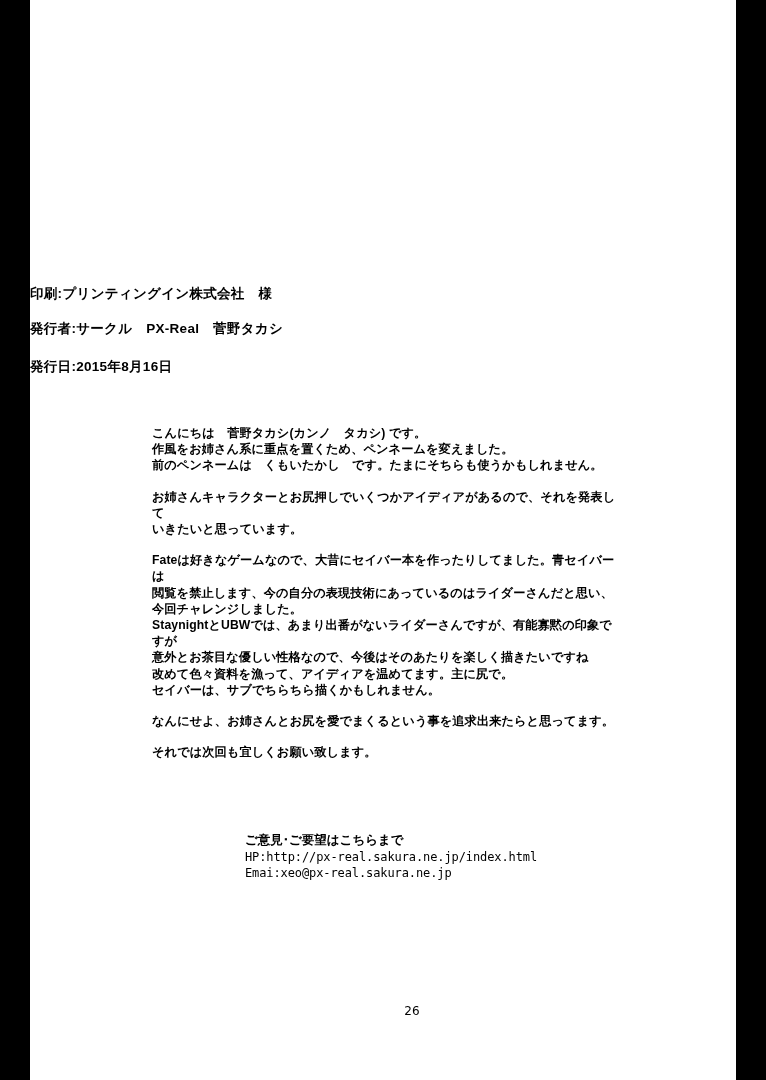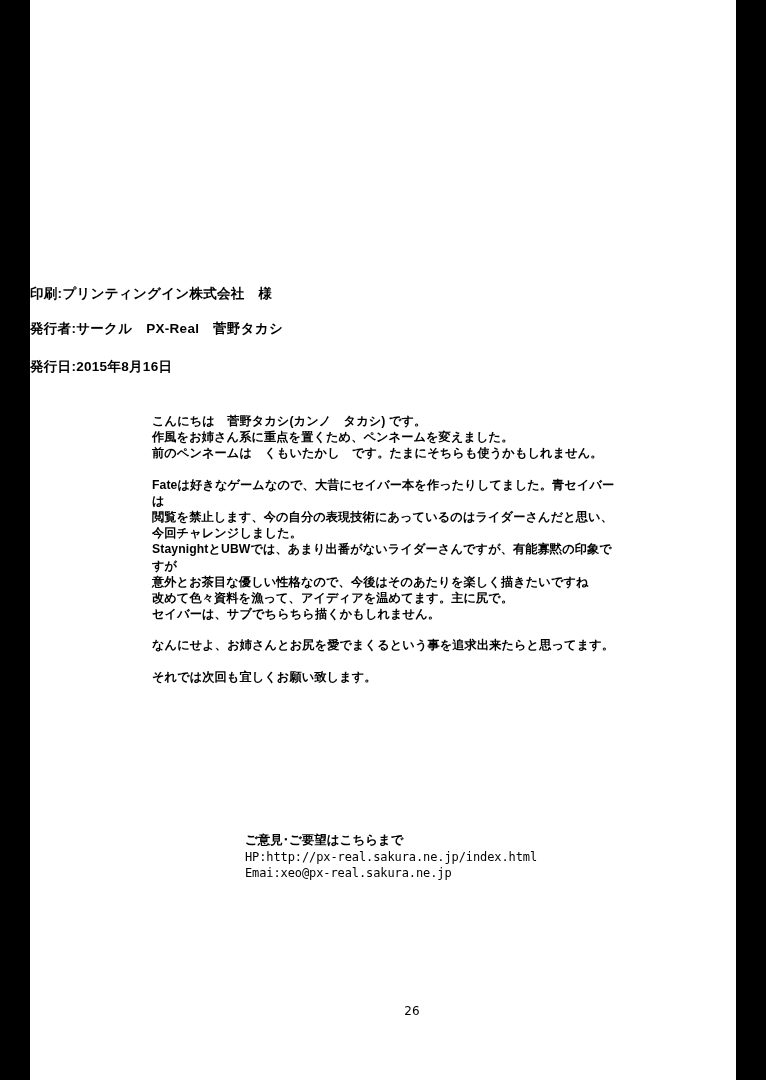--- a/index.html
+++ b/index.html
@@ -55,21 +55,21 @@
   .body-text {
     position: absolute;
     left: 122px;
     top: 413px;
     width: 470px;
     font-size: 12.2px;
     line-height: 16.2px;
     font-weight: 600;
     letter-spacing: 0.1px;
   }
-  .para { margin: 0 0 15px 0; }
+  .para { margin: 12px 0 15px 0; }
   .para.tight { margin-bottom: 0; }
 
   .contact {
     position: absolute;
     left: 215px;
     top: 832px;
     width: 460px;
     font-size: 12.5px;
     line-height: 16.5px;
     font-weight: 600;
@@ -101,20 +101,24 @@
     <div class="credits credit-publisher">発行者:サークル　PX-Real　菅野タカシ</div>
     <div class="credits credit-date">発行日:2015年8月16日</div>
 
     <div class="body-text">
       <div class="para">
         <div>こんにちは　菅野タカシ(カンノ　タカシ) です。</div>
         <div>作風をお姉さん系に重点を置くため、ペンネームを変えました。</div>
         <div>前のペンネームは　くもいたかし　です。たまにそちらも使うかもしれません。</div>
       </div>
       <div class="para">
+        <div>お姉さんキャラクターとお尻押しでいくつかアイディアがあるので、それを発表して</div>
+        <div>いきたいと思っています。</div>
+      </div>
+      <div class="para">
         <div>Fateは好きなゲームなので、大昔にセイバー本を作ったりしてました。青セイバーは</div>
         <div>閲覧を禁止します、今の自分の表現技術にあっているのはライダーさんだと思い、</div>
         <div>今回チャレンジしました。</div>
         <div>StaynightとUBWでは、あまり出番がないライダーさんですが、有能寡黙の印象ですが</div>
         <div>意外とお茶目な優しい性格なので、今後はそのあたりを楽しく描きたいですね</div>
         <div>改めて色々資料を漁って、アイディアを温めてます。主に尻で。</div>
         <div>セイバーは、サブでちらちら描くかもしれません。</div>
       </div>
       <div class="para">
         <div>なんにせよ、お姉さんとお尻を愛でまくるという事を追求出来たらと思ってます。</div>

